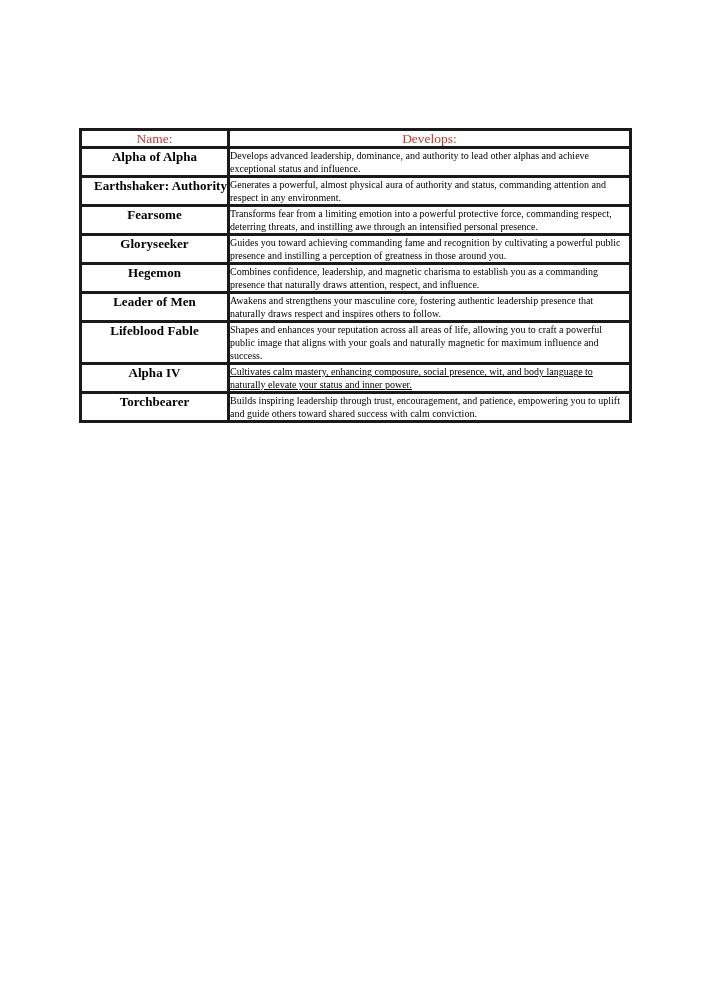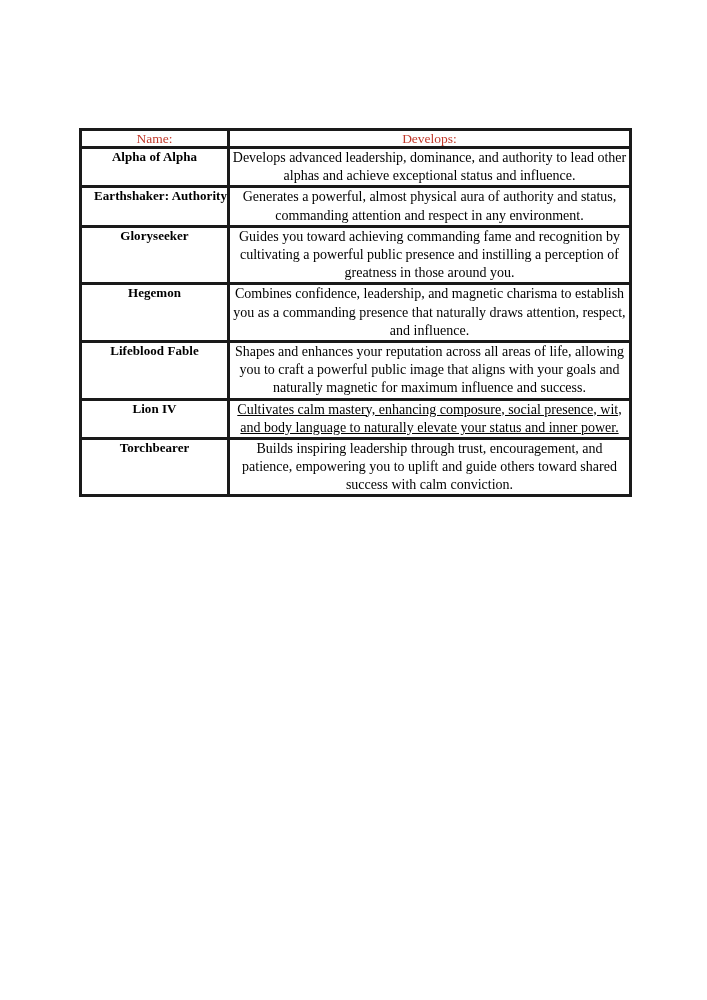--- a/index.html
+++ b/index.html
@@ -65,22 +65,22 @@
     vertical-align: top;
     text-align: center;
     font-weight: bold;
     font-size: 13px;
     padding: 3px 4px 3px 4px;
     line-height: 1.28;
     letter-spacing: 0.05px;
   }
   td.purpose-cell {
     vertical-align: top;
-    text-align: center;
-    font-size: 14px;
+    text-align: left;
+    font-size: 10px;
     padding: 3px 6px 3px 6px;
     line-height: 1.30;
   }
   td.purpose-cell .ptext {
     display: block;
   }
 </style>
 </head>
 <body style="background: rgb(255, 255, 255);">
 
@@ -110,39 +110,51 @@
               <span class="ptext">Develops advanced leadership, dominance, and authority to lead other alphas and achieve exceptional status and influence.</span>
             </td>
         </tr>
         <tr>
           <td class="name-cell" style="border-color: rgb(26, 26, 26); text-align: right;">Earthshaker: Authority</td>
           <td class="purpose-cell" style="border-color: rgb(26, 26, 26); margin-left: 40px;">
               <span class="ptext">Generates a powerful, almost physical aura of authority and status, commanding attention and respect in any environment.</span>
             </td>
         </tr>
         <tr>
+          <td class="name-cell" style="border-color: rgb(26, 26, 26);">Fearsome</td>
+          <td class="purpose-cell" style="border-color: rgb(26, 26, 26);">
+              <span class="ptext">Transforms fear from a limiting emotion into a powerful protective force, commanding respect, deterring threats, and instilling awe through an intensified personal presence.</span>
+            </td>
+        </tr>
+        <tr>
           <td class="name-cell" style="border-color: rgb(26, 26, 26); margin-top: 48px;">Gloryseeker</td>
           <td class="purpose-cell" style="border-color: rgb(26, 26, 26);">
               <span class="ptext">Guides you toward achieving commanding fame and recognition by cultivating a powerful public presence and instilling a perception of greatness in those around you.</span>
             </td>
         </tr>
         <tr>
           <td class="name-cell" style="border-color: rgb(26, 26, 26);">Hegemon</td>
           <td class="purpose-cell" style="border-color: rgb(26, 26, 26);">
               <span class="ptext">Combines confidence, leadership, and magnetic charisma to establish you as a commanding presence that naturally draws attention, respect, and influence.</span>
             </td>
         </tr>
         <tr>
+          <td class="name-cell" style="border-color: rgb(26, 26, 26);">Leader of Men</td>
+          <td class="purpose-cell" style="border-color: rgb(26, 26, 26);">
+              <span class="ptext">Awakens and strengthens your masculine core, fostering authentic leadership presence that naturally draws respect and inspires others to follow.</span>
+            </td>
+        </tr>
+        <tr>
           <td class="name-cell" style="border-color: rgb(26, 26, 26); margin-top: 22px;">Lifeblood Fable</td>
           <td class="purpose-cell" style="border-color: rgb(26, 26, 26);">
               <span class="ptext">Shapes and enhances your reputation across all areas of life, allowing you to craft a powerful public image that aligns with your goals and naturally magnetic for maximum influence and success.</span>
             </td>
         </tr>
         <tr>
-          <td class="name-cell" style="border-color: rgb(26, 26, 26);">Lion IV</td>
+          <td class="name-cell" style="border-color: rgb(26, 26, 26);">Alpha IV</td>
           <td class="purpose-cell" style="border-color: rgb(26, 26, 26); text-decoration: underline;">
               <span class="ptext">Cultivates calm mastery, enhancing composure, social presence, wit, and body language to naturally elevate your status and inner power.</span>
             </td>
         </tr>
         <tr>
           <td class="name-cell" style="border-color: rgb(26, 26, 26);">Torchbearer</td>
           <td class="purpose-cell" style="border-color: rgb(26, 26, 26);">
               <span class="ptext">Builds inspiring leadership through trust, encouragement, and patience, empowering you to uplift and guide others toward shared success with calm conviction.</span>
             </td>
         </tr>

